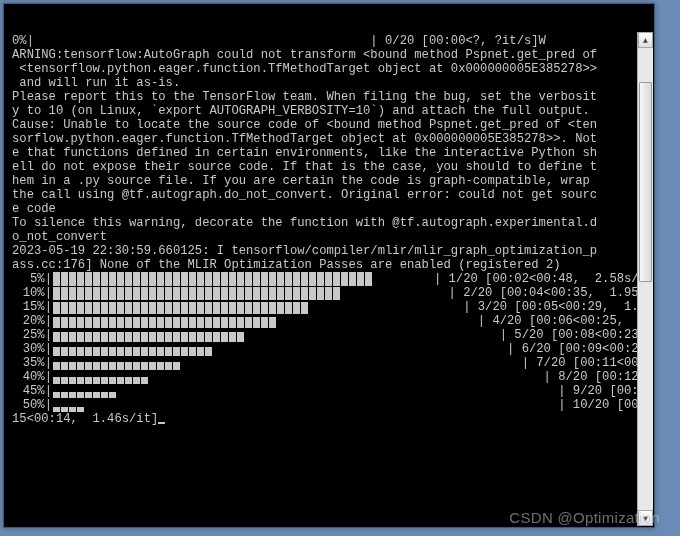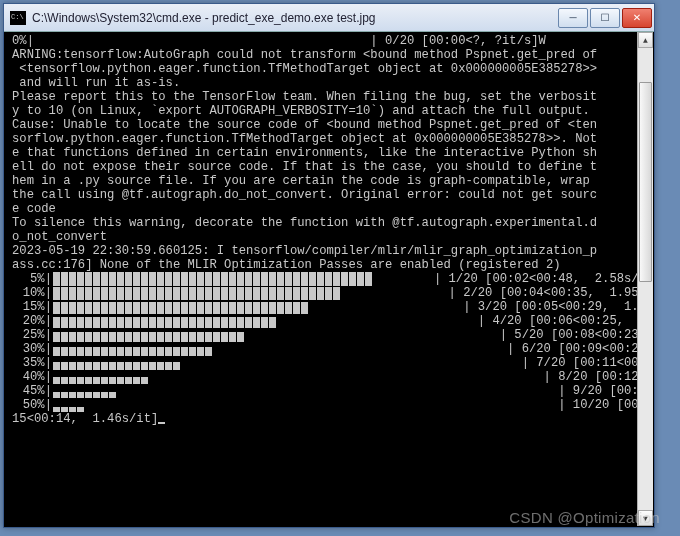--- a/index.html
+++ b/index.html
@@ -143,29 +143,20 @@
     font-family: Arial, sans-serif;
     font-size: 15px;
     color: rgba(200,200,200,0.55);
     letter-spacing: .3px;
   }
 </style>
 </head>
 <body>
 
 <div class="window">
-  <div class="titlebar">
-    <span class="icon"></span>
-    <span class="title">C:\Windows\System32\cmd.exe - predict_exe_demo.exe  test.jpg</span>
-    <div class="winbtns">
-      <div class="winbtn">─</div>
-      <div class="winbtn">☐</div>
-      <div class="winbtn close">✕</div>
-    </div>
-  </div>
 
   <div class="console" id="console"><div>0%|                                              | 0/20 [00:00&lt;?, ?it/s]W</div><div>ARNING:tensorflow:AutoGraph could not transform &lt;bound method Pspnet.get_pred of</div><div> &lt;tensorflow.python.eager.function.TfMethodTarget object at 0x000000005E385278&gt;&gt;</div><div> and will run it as-is.</div><div>Please report this to the TensorFlow team. When filing the bug, set the verbosit</div><div>y to 10 (on Linux, `export AUTOGRAPH_VERBOSITY=10`) and attach the full output.</div><div>Cause: Unable to locate the source code of &lt;bound method Pspnet.get_pred of &lt;ten</div><div>sorflow.python.eager.function.TfMethodTarget object at 0x000000005E385278&gt;&gt;. Not</div><div>e that functions defined in certain environments, like the interactive Python sh</div><div>ell do not expose their source code. If that is the case, you should to define t</div><div>hem in a .py source file. If you are certain the code is graph-compatible, wrap </div><div>the call using @tf.autograph.do_not_convert. Original error: could not get sourc</div><div>e code</div><div>To silence this warning, decorate the function with @tf.autograph.experimental.d</div><div>o_not_convert</div><div>2023-05-19 22:30:59.660125: I tensorflow/compiler/mlir/mlir_graph_optimization_p</div><div>ass.cc:176] None of the MLIR Optimization Passes are enabled (registered 2)</div><div class="progress-row"><span class="pct">5%|</span><span class="bar"><span class="block" style="height: 14px;"></span><span class="block" style="height: 14px;"></span><span class="block" style="height: 14px;"></span><span class="block" style="height: 14px;"></span><span class="block" style="height: 14px;"></span><span class="block" style="height: 14px;"></span><span class="block" style="height: 14px;"></span><span class="block" style="height: 14px;"></span><span class="block" style="height: 14px;"></span><span class="block" style="height: 14px;"></span><span class="block" style="height: 14px;"></span><span class="block" style="height: 14px;"></span><span class="block" style="height: 14px;"></span><span class="block" style="height: 14px;"></span><span class="block" style="height: 14px;"></span><span class="block" style="height: 14px;"></span><span class="block" style="height: 14px;"></span><span class="block" style="height: 14px;"></span><span class="block" style="height: 14px;"></span><span class="block" style="height: 14px;"></span><span class="block" style="height: 14px;"></span><span class="block" style="height: 14px;"></span><span class="block" style="height: 14px;"></span><span class="block" style="height: 14px;"></span><span class="block" style="height: 14px;"></span><span class="block" style="height: 14px;"></span><span class="block" style="height: 14px;"></span><span class="block" style="height: 14px;"></span><span class="block" style="height: 14px;"></span><span class="block" style="height: 14px;"></span><span class="block" style="height: 14px;"></span><span class="block" style="height: 14px;"></span><span class="block" style="height: 14px;"></span><span class="block" style="height: 14px;"></span><span class="block" style="height: 14px;"></span><span class="block" style="height: 14px;"></span><span class="block" style="height: 14px;"></span><span class="block" style="height: 14px;"></span><span class="block" style="height: 14px;"></span><span class="block" style="height: 14px;"></span></span><span class="tail">| 1/20 [00:02&lt;00:48,  2.58s/i</span></div><div class="progress-row"><span class="pct">10%|</span><span class="bar"><span class="block" style="height: 13px;"></span><span class="block" style="height: 13px;"></span><span class="block" style="height: 13px;"></span><span class="block" style="height: 13px;"></span><span class="block" style="height: 13px;"></span><span class="block" style="height: 13px;"></span><span class="block" style="height: 13px;"></span><span class="block" style="height: 13px;"></span><span class="block" style="height: 13px;"></span><span class="block" style="height: 13px;"></span><span class="block" style="height: 13px;"></span><span class="block" style="height: 13px;"></span><span class="block" style="height: 13px;"></span><span class="block" style="height: 13px;"></span><span class="block" style="height: 13px;"></span><span class="block" style="height: 13px;"></span><span class="block" style="height: 13px;"></span><span class="block" style="height: 13px;"></span><span class="block" style="height: 13px;"></span><span class="block" style="height: 13px;"></span><span class="block" style="height: 13px;"></span><span class="block" style="height: 13px;"></span><span class="block" style="height: 13px;"></span><span class="block" style="height: 13px;"></span><span class="block" style="height: 13px;"></span><span class="block" style="height: 13px;"></span><span class="block" style="height: 13px;"></span><span class="block" style="height: 13px;"></span><span class="block" style="height: 13px;"></span><span class="block" style="height: 13px;"></span><span class="block" style="height: 13px;"></span><span class="block" style="height: 13px;"></span><span class="block" style="height: 13px;"></span><span class="block" style="height: 13px;"></span><span class="block" style="height: 13px;"></span><span class="block" style="height: 13px;"></span></span><span class="tail">| 2/20 [00:04&lt;00:35,  1.95s</span></div><div class="progress-row"><span class="pct">15%|</span><span class="bar"><span class="block" style="height: 12px;"></span><span class="block" style="height: 12px;"></span><span class="block" style="height: 12px;"></span><span class="block" style="height: 12px;"></span><span class="block" style="height: 12px;"></span><span class="block" style="height: 12px;"></span><span class="block" style="height: 12px;"></span><span class="block" style="height: 12px;"></span><span class="block" style="height: 12px;"></span><span class="block" style="height: 12px;"></span><span class="block" style="height: 12px;"></span><span class="block" style="height: 12px;"></span><span class="block" style="height: 12px;"></span><span class="block" style="height: 12px;"></span><span class="block" style="height: 12px;"></span><span class="block" style="height: 12px;"></span><span class="block" style="height: 12px;"></span><span class="block" style="height: 12px;"></span><span class="block" style="height: 12px;"></span><span class="block" style="height: 12px;"></span><span class="block" style="height: 12px;"></span><span class="block" style="height: 12px;"></span><span class="block" style="height: 12px;"></span><span class="block" style="height: 12px;"></span><span class="block" style="height: 12px;"></span><span class="block" style="height: 12px;"></span><span class="block" style="height: 12px;"></span><span class="block" style="height: 12px;"></span><span class="block" style="height: 12px;"></span><span class="block" style="height: 12px;"></span><span class="block" style="height: 12px;"></span><span class="block" style="height: 12px;"></span></span><span class="tail">| 3/20 [00:05&lt;00:29,  1.7</span></div><div class="progress-row"><span class="pct">20%|</span><span class="bar"><span class="block" style="height: 11px;"></span><span class="block" style="height: 11px;"></span><span class="block" style="height: 11px;"></span><span class="block" style="height: 11px;"></span><span class="block" style="height: 11px;"></span><span class="block" style="height: 11px;"></span><span class="block" style="height: 11px;"></span><span class="block" style="height: 11px;"></span><span class="block" style="height: 11px;"></span><span class="block" style="height: 11px;"></span><span class="block" style="height: 11px;"></span><span class="block" style="height: 11px;"></span><span class="block" style="height: 11px;"></span><span class="block" style="height: 11px;"></span><span class="block" style="height: 11px;"></span><span class="block" style="height: 11px;"></span><span class="block" style="height: 11px;"></span><span class="block" style="height: 11px;"></span><span class="block" style="height: 11px;"></span><span class="block" style="height: 11px;"></span><span class="block" style="height: 11px;"></span><span class="block" style="height: 11px;"></span><span class="block" style="height: 11px;"></span><span class="block" style="height: 11px;"></span><span class="block" style="height: 11px;"></span><span class="block" style="height: 11px;"></span><span class="block" style="height: 11px;"></span><span class="block" style="height: 11px;"></span></span><span class="tail">| 4/20 [00:06&lt;00:25,  1</span></div><div class="progress-row"><span class="pct">25%|</span><span class="bar"><span class="block" style="height: 10px;"></span><span class="block" style="height: 10px;"></span><span class="block" style="height: 10px;"></span><span class="block" style="height: 10px;"></span><span class="block" style="height: 10px;"></span><span class="block" style="height: 10px;"></span><span class="block" style="height: 10px;"></span><span class="block" style="height: 10px;"></span><span class="block" style="height: 10px;"></span><span class="block" style="height: 10px;"></span><span class="block" style="height: 10px;"></span><span class="block" style="height: 10px;"></span><span class="block" style="height: 10px;"></span><span class="block" style="height: 10px;"></span><span class="block" style="height: 10px;"></span><span class="block" style="height: 10px;"></span><span class="block" style="height: 10px;"></span><span class="block" style="height: 10px;"></span><span class="block" style="height: 10px;"></span><span class="block" style="height: 10px;"></span><span class="block" style="height: 10px;"></span><span class="block" style="height: 10px;"></span><span class="block" style="height: 10px;"></span><span class="block" style="height: 10px;"></span></span><span class="tail">| 5/20 [00:08&lt;00:23,</span></div><div class="progress-row"><span class="pct">30%|</span><span class="bar"><span class="block" style="height: 9px;"></span><span class="block" style="height: 9px;"></span><span class="block" style="height: 9px;"></span><span class="block" style="height: 9px;"></span><span class="block" style="height: 9px;"></span><span class="block" style="height: 9px;"></span><span class="block" style="height: 9px;"></span><span class="block" style="height: 9px;"></span><span class="block" style="height: 9px;"></span><span class="block" style="height: 9px;"></span><span class="block" style="height: 9px;"></span><span class="block" style="height: 9px;"></span><span class="block" style="height: 9px;"></span><span class="block" style="height: 9px;"></span><span class="block" style="height: 9px;"></span><span class="block" style="height: 9px;"></span><span class="block" style="height: 9px;"></span><span class="block" style="height: 9px;"></span><span class="block" style="height: 9px;"></span><span class="block" style="height: 9px;"></span></span><span class="tail">| 6/20 [00:09&lt;00:21</span></div><div class="progress-row"><span class="pct">35%|</span><span class="bar"><span class="block" style="height: 8px;"></span><span class="block" style="height: 8px;"></span><span class="block" style="height: 8px;"></span><span class="block" style="height: 8px;"></span><span class="block" style="height: 8px;"></span><span class="block" style="height: 8px;"></span><span class="block" style="height: 8px;"></span><span class="block" style="height: 8px;"></span><span class="block" style="height: 8px;"></span><span class="block" style="height: 8px;"></span><span class="block" style="height: 8px;"></span><span class="block" style="height: 8px;"></span><span class="block" style="height: 8px;"></span><span class="block" style="height: 8px;"></span><span class="block" style="height: 8px;"></span><span class="block" style="height: 8px;"></span></span><span class="tail">| 7/20 [00:11&lt;00:</span></div><div class="progress-row"><span class="pct">40%|</span><span class="bar"><span class="block" style="height: 7px;"></span><span class="block" style="height: 7px;"></span><span class="block" style="height: 7px;"></span><span class="block" style="height: 7px;"></span><span class="block" style="height: 7px;"></span><span class="block" style="height: 7px;"></span><span class="block" style="height: 7px;"></span><span class="block" style="height: 7px;"></span><span class="block" style="height: 7px;"></span><span class="block" style="height: 7px;"></span><span class="block" style="height: 7px;"></span><span class="block" style="height: 7px;"></span></span><span class="tail">| 8/20 [00:12&lt;</span></div><div class="progress-row"><span class="pct">45%|</span><span class="bar"><span class="block" style="height: 6px;"></span><span class="block" style="height: 6px;"></span><span class="block" style="height: 6px;"></span><span class="block" style="height: 6px;"></span><span class="block" style="height: 6px;"></span><span class="block" style="height: 6px;"></span><span class="block" style="height: 6px;"></span><span class="block" style="height: 6px;"></span></span><span class="tail">| 9/20 [00:1</span></div><div class="progress-row"><span class="pct">50%|</span><span class="bar"><span class="block" style="height: 5px;"></span><span class="block" style="height: 5px;"></span><span class="block" style="height: 5px;"></span><span class="block" style="height: 5px;"></span></span><span class="tail">| 10/20 [00:</span></div><div>15&lt;00:14,  1.46s/it]<span class="cursor"></span></div></div>
 
   <div class="scrollbar">
     <div class="sb-btn">▲</div>
     <div class="sb-thumb"></div>
     <div class="sb-btn bottom">▼</div>
   </div>
 </div>
 

